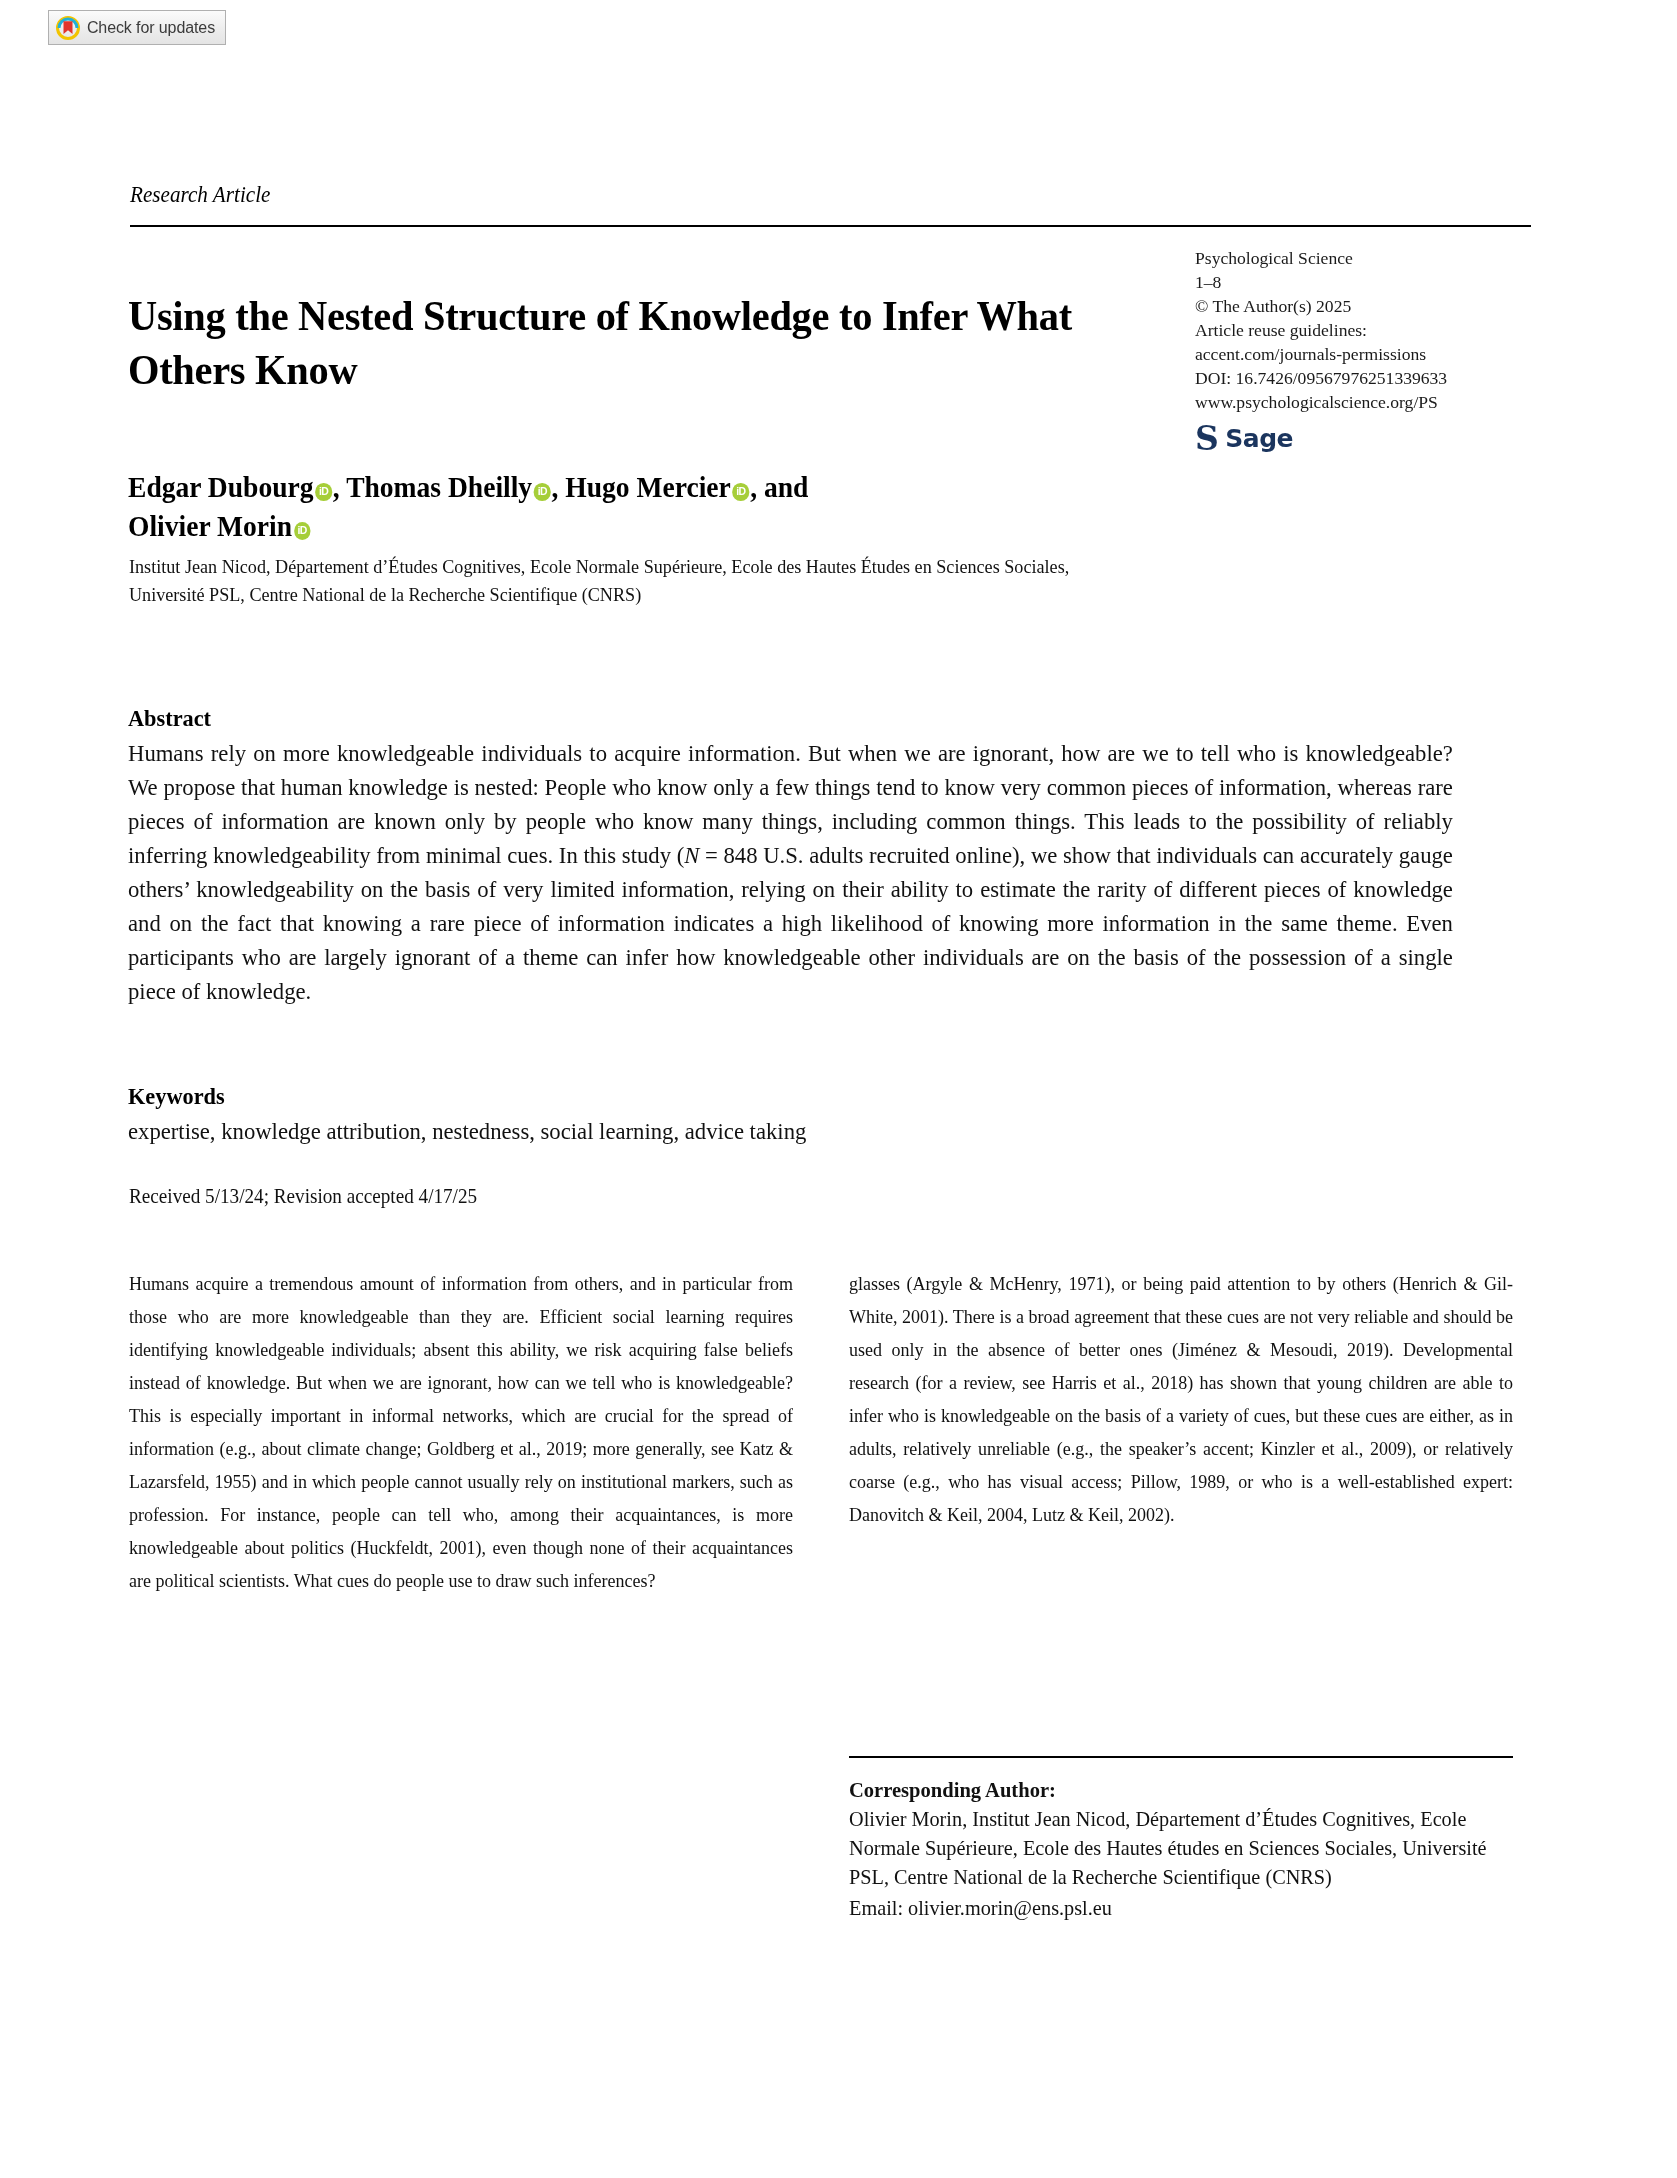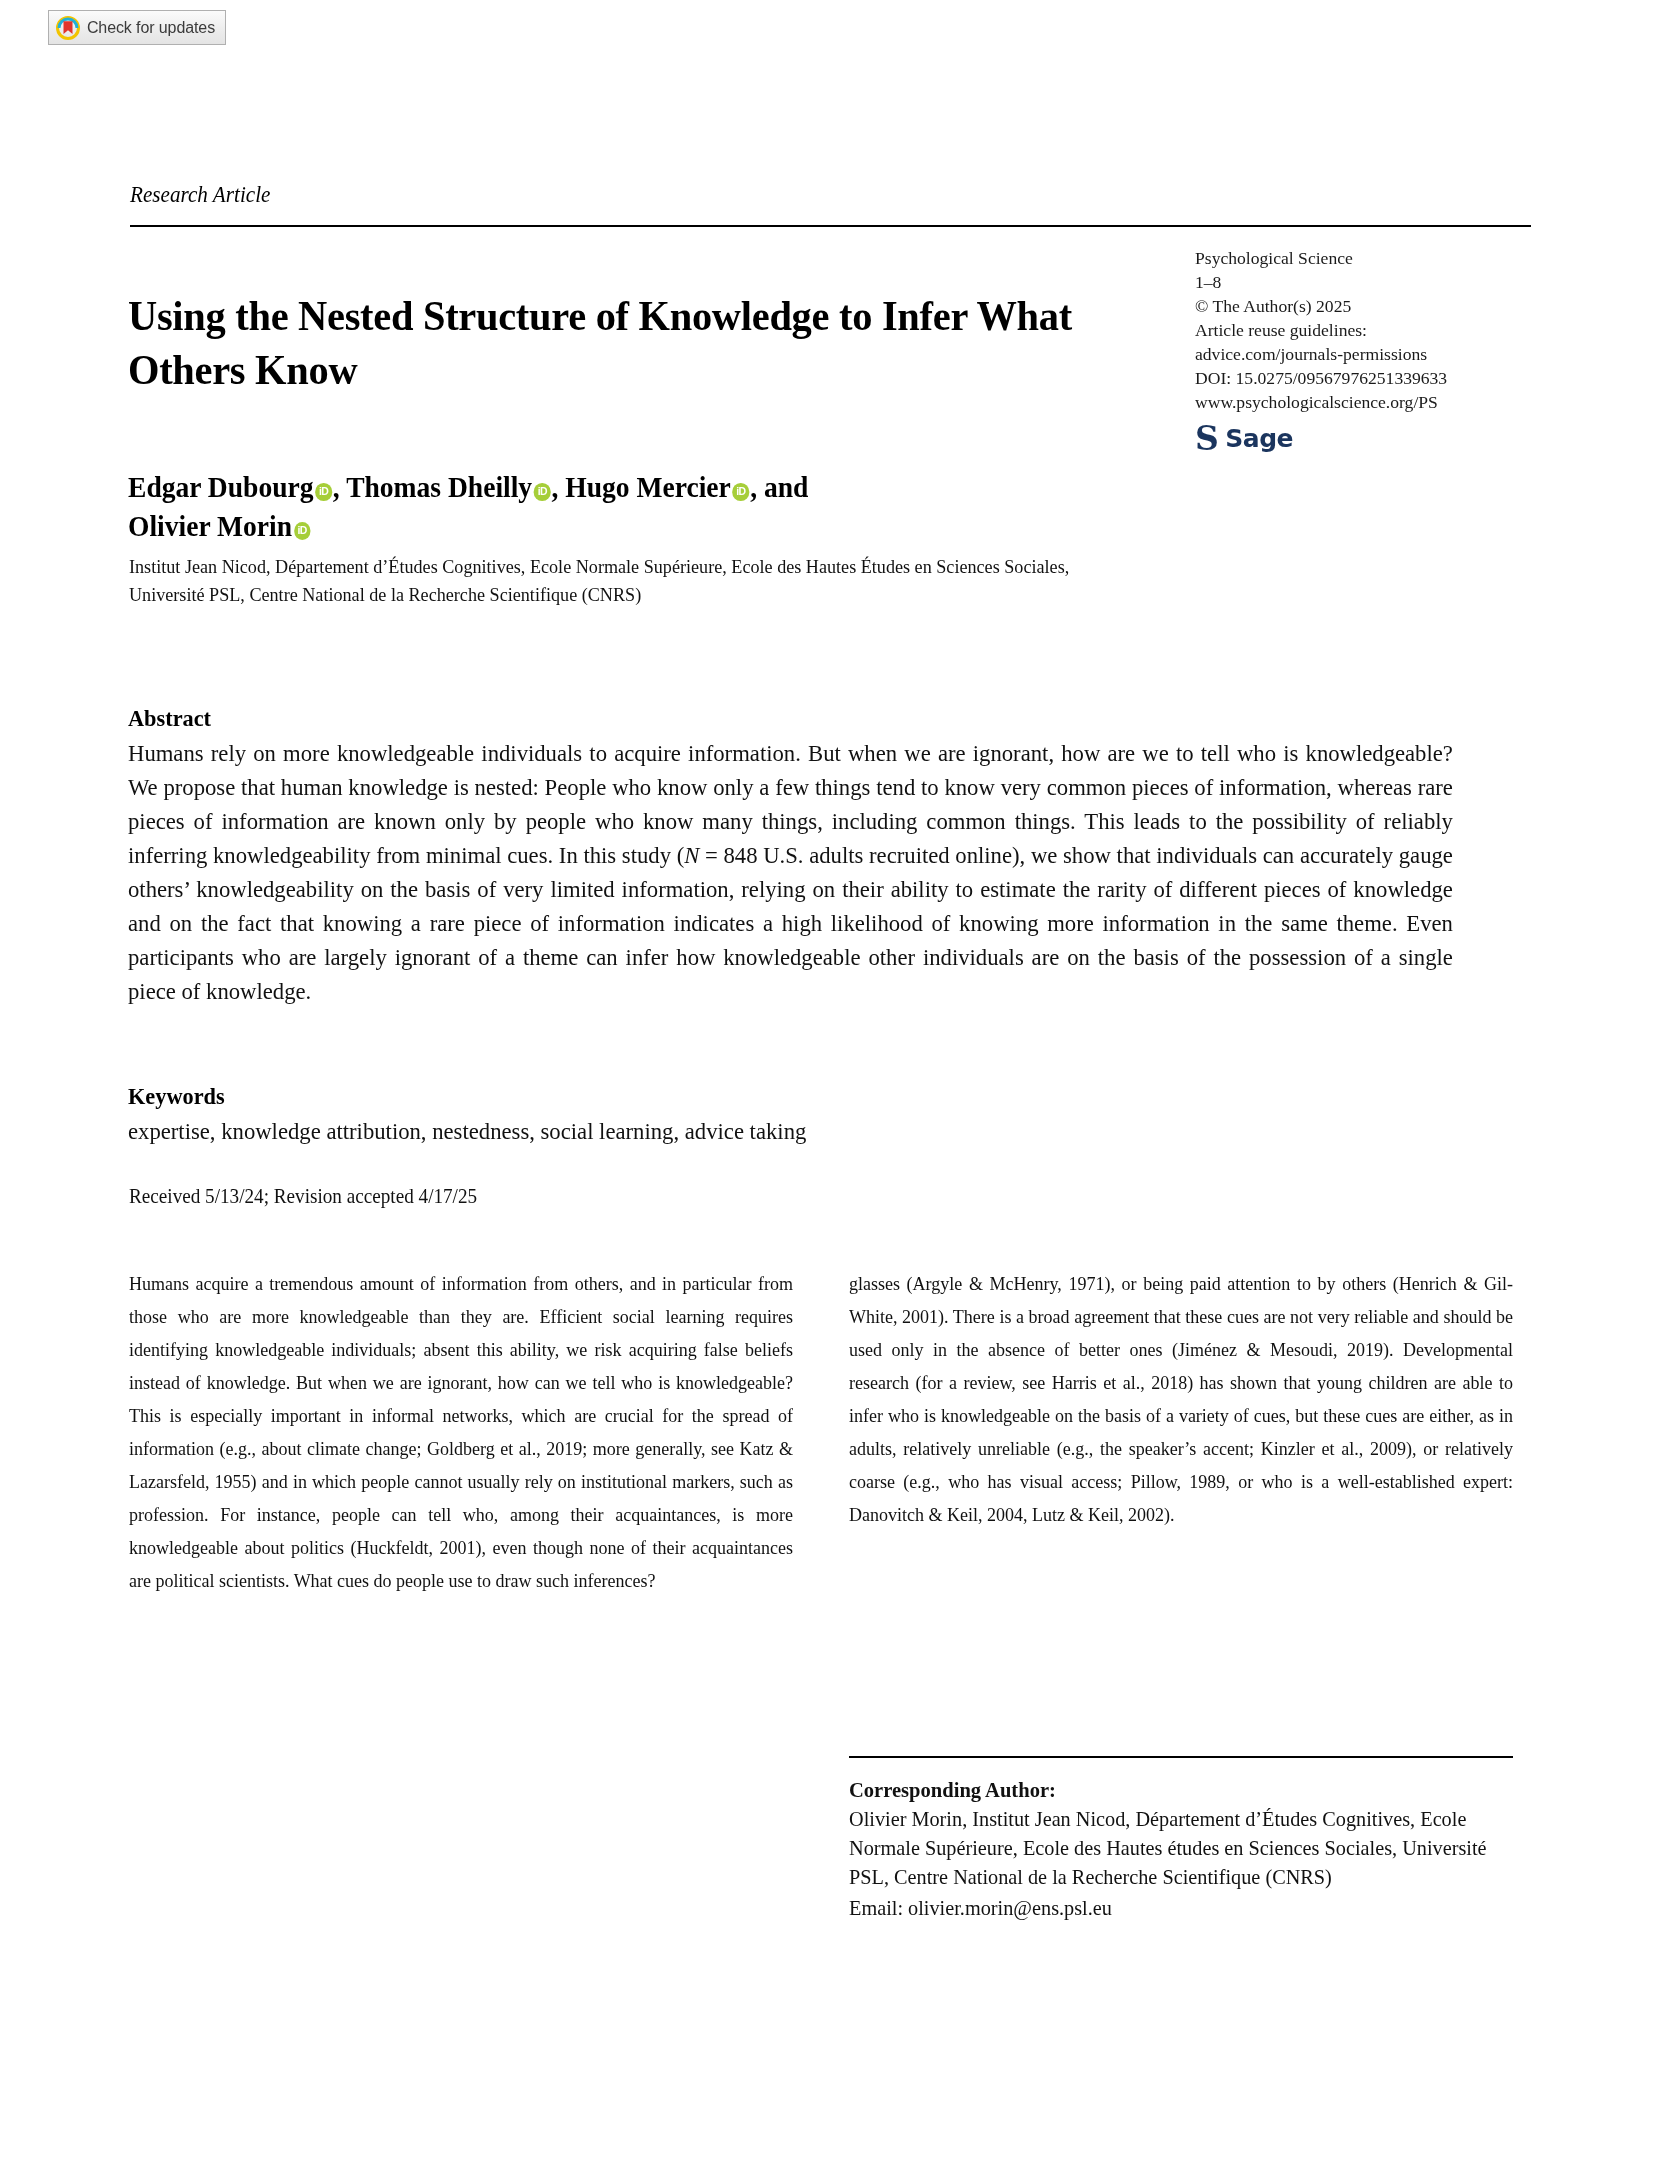--- a/index.html
+++ b/index.html
@@ -328,22 +328,22 @@
     </span>
     <span class="cm-label">Check for updates</span>
   </div>
 
 
   <div id="journal-meta">
     <div>Psychological Science</div>
     <div>1–8</div>
     <div>© The Author(s) 2025</div>
     <div>Article reuse guidelines:</div>
-    <div>advice.com/journals-permissions</div>
-    <div>DOI: 15.0275/09567976251339633</div>
+    <div>accent.com/journals-permissions</div>
+    <div>DOI: 16.7426/09567976251339633</div>
     <div>www.psychologicalscience.org/PS</div>
     <div id="sage-logo">
       <span class="sage-s">S</span>
       <span class="sage-word">Sage</span>
     </div>
   </div>
 
   <div id="research-article">Research Article</div>
   <div id="header-rule"></div>
 

